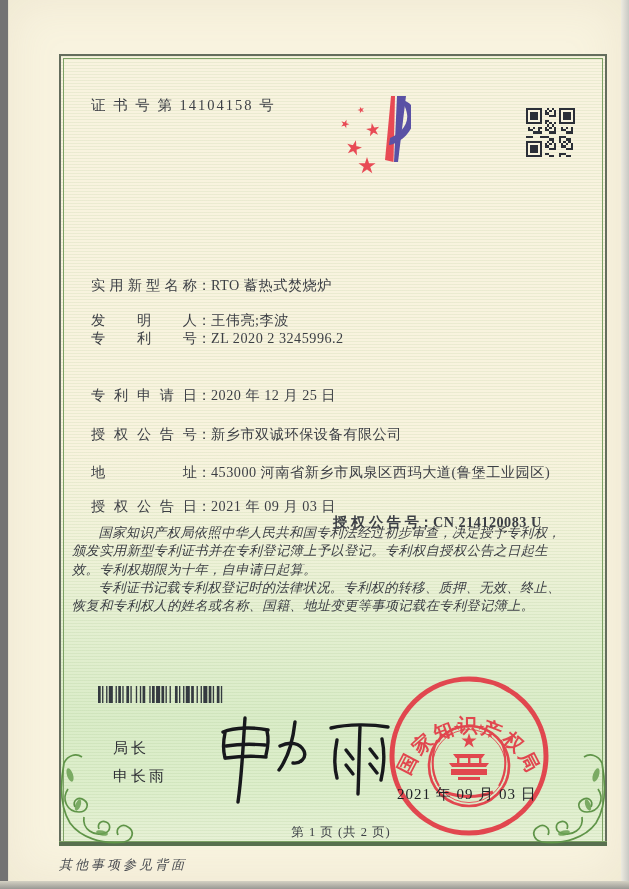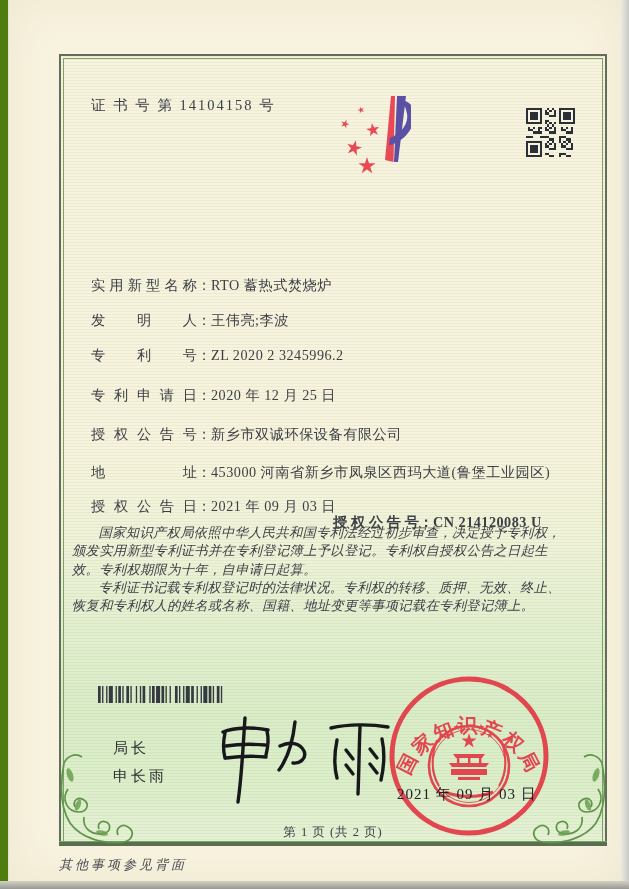--- a/index.html
+++ b/index.html
@@ -1,18 +1,18 @@
 <!DOCTYPE html>
 <html><head>
 <meta charset="utf-8">
 <style>
   * { margin:0; padding:0; box-sizing:border-box; }
   html,body { width:629px; height:889px; background:#ffffff; overflow:hidden;
               font-family:"Liberation Serif", serif; }
-  .stage { position:relative; width:629px; height:889px; background:#4d7c0f; }
+  .stage { position:relative; width:629px; height:889px; background:#737373; }
 
   .paper { position:absolute; left:8px; top:0; width:613px; height:881px;
            background:#f8f3df;
            box-shadow: inset 0 0 46px rgba(185,165,125,0.14);
            border-left:1px solid #e6e1cc; }
   .edge-right  { position:absolute; right:0; top:0; width:8px; height:100%;
                  background:linear-gradient(90deg,#eceadf,#c9c9c4); }
   .edge-bottom { position:absolute; left:0; bottom:0; width:100%; height:8px;
                  background:linear-gradient(180deg,#d4d1c3,#999994); }
 
@@ -59,21 +59,21 @@
   .barcode { position:absolute; left:37px; top:630px; width:164px; height:17px; }
 
   .director { position:absolute; left:52px; top:678px; font-size:15px; color:#2c2e33;
               font-family:"Liberation Sans", sans-serif; letter-spacing:3px; line-height:28px; }
   .signature { position:absolute; left:122px; top:648px; width:235px; height:110px; }
 
   .seal { position:absolute; left:326px; top:618px; width:164px; height:164px; opacity:0.93; }
   .seal-date { position:absolute; left:336px; top:729px; font-size:15px; color:#1e2026;
                letter-spacing:1px; z-index:5; }
 
-  .page-info { position:absolute; left:0; top:768px; width:100%; text-align:center;
+  .page-info { position:absolute; left:8px; top:768px; width:100%; text-align:center;
                font-size:12.5px; color:#3d4046; letter-spacing:1px; }
 
   .flourish { position:absolute; width:78px; height:102px; }
   .flourish.bl { left:-3px; bottom:-3px; }
   .flourish.br { right:-3px; bottom:-3px; transform:scaleX(-1); }
 
   .back-note { position:absolute; left:50px; top:856px; width:548px; text-align:left;
                font-size:13px; color:#4a4d52; font-style:italic; letter-spacing:3px; }
 </style>
 </head>
@@ -213,21 +213,21 @@
         </svg>
 
 
       <div class="fields">
         <div class="frow" style="top:6px">
           <span class="flabel">实用新型名称</span><span class="fcolon">：</span><span class="fvalue">RTO 蓄热式焚烧炉</span>
         </div>
         <div class="frow" style="top:41px">
           <span class="flabel">发明人</span><span class="fcolon">：</span><span class="fvalue">王伟亮;李波</span>
         </div>
-        <div class="frow" style="top:76px">
+        <div class="frow" style="top:59px">
           <span class="flabel">专利号</span><span class="fcolon">：</span><span class="fvalue">ZL 2020 2 3245996.2</span>
         </div>
         <div class="frow" style="top:116px">
           <span class="flabel">专利申请日</span><span class="fcolon">：</span><span class="fvalue">2020 年 12 月 25 日</span>
         </div>
         <div class="frow" style="top:155px">
           <span class="flabel">授权公告号</span><span class="fcolon">：</span><span class="fvalue">新乡市双诚环保设备有限公司</span>
         </div>
         <div class="frow" style="top:193px">
           <span class="flabel">地址</span><span class="fcolon">：</span><span class="fvalue">453000 河南省新乡市凤泉区西玛大道(鲁堡工业园区)</span>

